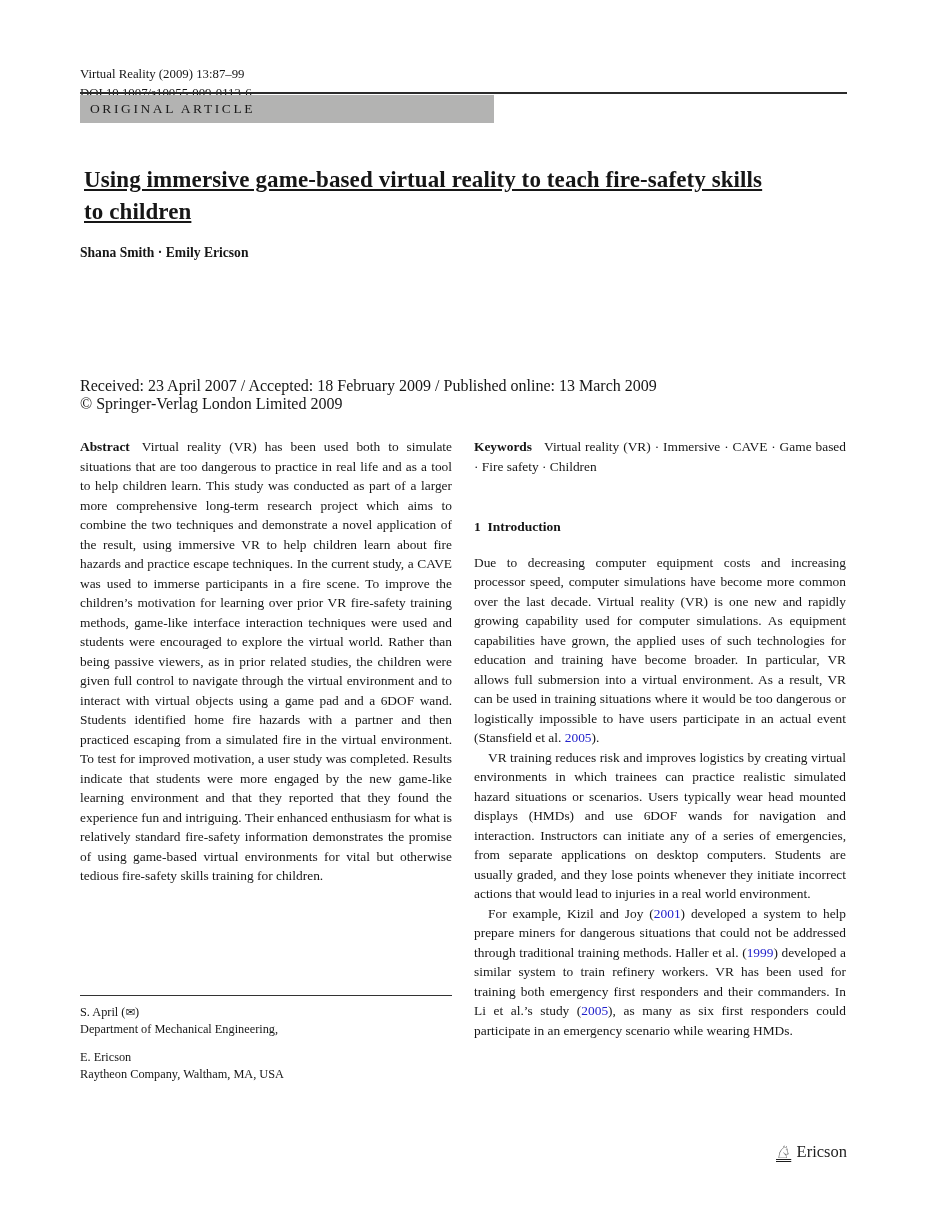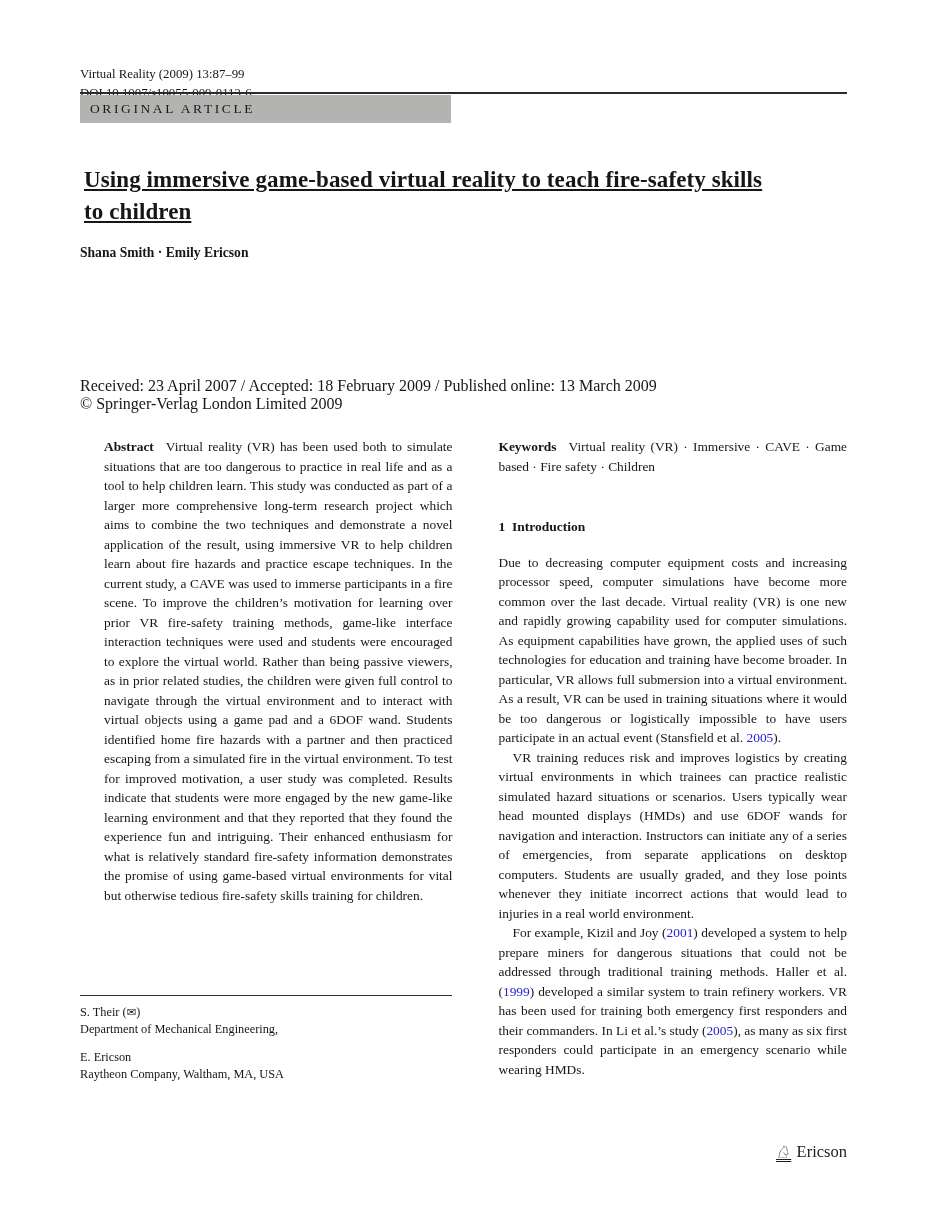--- a/index.html
+++ b/index.html
@@ -5,30 +5,30 @@
   html,body{margin:0;padding:0;background:#ffffff;}
   .page{
     position:relative;width:925px;height:1230px;background:#fff;
     font-family:"Liberation Serif","DejaVu Serif",serif;color:#161616;
     overflow:hidden;
   }
   
   .journal-info{position:absolute;left:80px;top:65px;font-size:12.8px;line-height:18.5px;}
   .top-rule{position:absolute;left:80px;top:92px;width:767px;height:2px;background:var(--rule_dark,#2b2b2b);}
   .banner{
-    position:absolute;left:80px;top:95px;width:371px;height:28px;
+    position:absolute;left:80px;top:95px;width:414px;height:28px;
     background:var(--banner_gray,#b3b3b2);display:flex;align-items:center;
     font-size:13.5px;letter-spacing:2.6px;color:#1a1a1a;padding-left:10px;box-sizing:border-box;
   }
   .title{position:absolute;left:80px;top:160px;width:700px;font-size:23px;font-weight:bold;line-height:32px;letter-spacing:0.1px;}
   .authors{position:absolute;left:80px;top:245px;font-size:13.6px;font-weight:bold;}
   .received{position:absolute;left:80px;top:377px;font-size:16px;line-height:17.5px;}
   
   .columns{position:absolute;left:80px;top:437px;width:767px;display:flex;gap:22px;}
-  .col{width:372px;font-size:13.4px;line-height:19.5px;text-align:justify;margin-left:24px;}
+  .col{width:372px;font-size:13.4px;line-height:19.5px;text-align:justify;}
   .col p{margin:0;}
   .lead{font-weight:bold;margin-right:12px;}
   .sec-heading{font-size:13.5px;font-weight:bold;margin:41px 0 16px 0;text-align:left;}
   .indent{text-indent:14px;}
   .cite{color:var(--link_blue,#2222cc);text-decoration:none;cursor:pointer;font-family:Liberation Serif, serif;}
   
   .footnote{
     position:absolute;left:80px;top:995px;width:372px;
     border-top:1.5px solid #333;padding-top:8px;
     font-size:12.3px;line-height:17px;text-align:left;
@@ -81,21 +81,21 @@
       <p><span>Due to decreasing computer equipment costs and increasing processor speed, computer simulations have become more common over the last decade. Virtual reality (VR) is one new and rapidly growing capability used for computer simulations. As equipment capabilities have grown, the applied uses of such technologies for education and training have become broader. In particular, VR allows full submersion into a virtual environment. As a result, VR can be used in training situations where it would be too dangerous or logistically impossible to have users participate in an actual event (Stansfield et al. </span><a class="cite">2005</a><span>).</span></p>
 
       <p class="indent">VR training reduces risk and improves logistics by creating virtual environments in which trainees can practice realistic simulated hazard situations or scenarios. Users typically wear head mounted displays (HMDs) and use 6DOF wands for navigation and interaction. Instructors can initiate any of a series of emergencies, from separate applications on desktop computers. Students are usually graded, and they lose points whenever they initiate incorrect actions that would lead to injuries in a real world environment.</p>
 
       <p class="indent"><span>For example, Kizil and Joy (</span><a class="cite">2001</a><span>) developed a system to help prepare miners for dangerous situations that could not be addressed through traditional training methods. Haller et al. (</span><a class="cite">1999</a><span>) developed a similar system to train refinery workers. VR has been used for training both emergency first responders and their commanders. In Li et al.’s study (</span><a class="cite">2005</a><span>), as many as six first responders could participate in an emergency scenario while wearing HMDs.</span></p>
     </div>
   </div>
 
   <div class="footnote">
     <div class="fn-block">
-      <div><span>S. Their (</span><span class="env">✉</span><span>)</span></div>
+      <div><span>S. April (</span><span class="env">✉</span><span>)</span></div>
       <div>Department of Mechanical Engineering,</div>
     </div>
     <div class="fn-block">
       <div>E. Ericson</div>
       <div>Raytheon Company, Waltham, MA, USA</div>
     </div>
   </div>
 
   <div class="springer">
     <span class="knight">♘</span>

